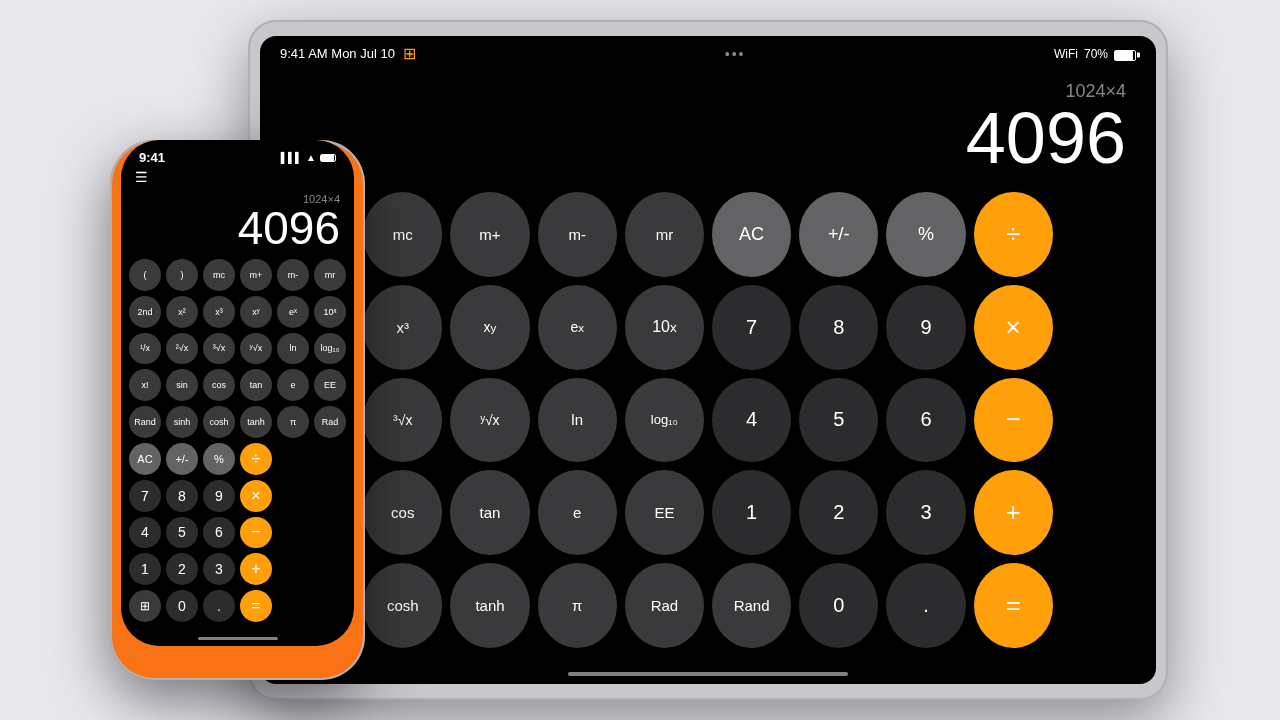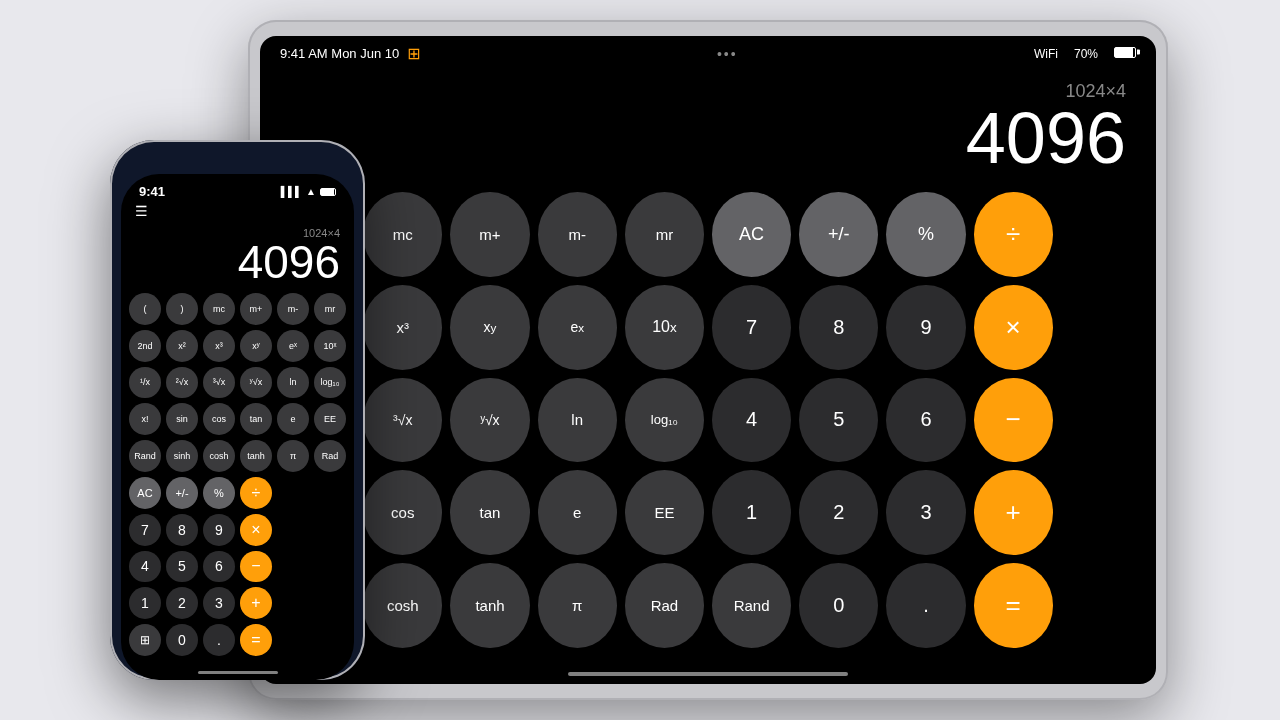--- a/index.html
+++ b/index.html
@@ -43,21 +43,21 @@
       display: flex;
       align-items: center;
       justify-content: space-between;
       padding: 8px 20px;
       color: #fff;
       font-size: 13px;
       font-weight: 500;
     }
     .ipad-status-left { display: flex; align-items: center; gap: 8px; }
     .ipad-status-center { display: flex; align-items: center; gap: 4px; }
-    .ipad-status-right { display: flex; align-items: flex-start; gap: 16px; font-size: 12px; }
+    .ipad-status-right { display: flex; align-items: flex-end; gap: 6px; font-size: 12px; }
     .sidebar-icon { font-size: 16px; color: #ff9f0a; }
     .ipad-calc-display {
       text-align: right;
       padding: 10px 30px 10px;
       flex-shrink: 0;
     }
     .ipad-calc-subexpr {
       color: #888;
       font-size: 18px;
       font-weight: 300;
@@ -106,27 +106,27 @@
       opacity: 0.5;
     }
 
     
     .iphone-device {
       position: absolute;
       left: 110px;
       top: 140px;
       width: 255px;
       height: 540px;
-      background: #0f172a;
+      background: #f97316;
       border-radius: 44px;
       box-shadow: 0 20px 60px rgba(0,0,0,0.5), inset 0 0 0 2px #b0b0b5;
       display: flex;
       flex-direction: column;
       align-items: center;
-      justify-content: flex-end;
+      justify-content: flex-start;
       z-index: 10;
     }
     .iphone-screen {
       width: 233px;
       height: 506px;
       background: #000;
       border-radius: 38px;
       overflow: hidden;
       display: flex;
       flex-direction: column;
@@ -209,21 +209,21 @@
     }
   </style>
 </head>
 <body>
 
 <div class="ipad-device">
   <div class="ipad-screen">
 
     <div class="ipad-status-bar">
       <div class="ipad-status-left">
-        <span>9:41 AM  Mon Jun 10</span>
+        <span>9:41 AM  Mon Jul 10</span>
         <span class="sidebar-icon">⊞</span>
       </div>
       <div class="ipad-status-center">
         <span style="color:#888; font-size:14px; letter-spacing:2px;">•••</span>
       </div>
       <div class="ipad-status-right">
         <span>WiFi</span>
         <span>70%</span>
         <div class="battery-icon"></div>
       </div>

